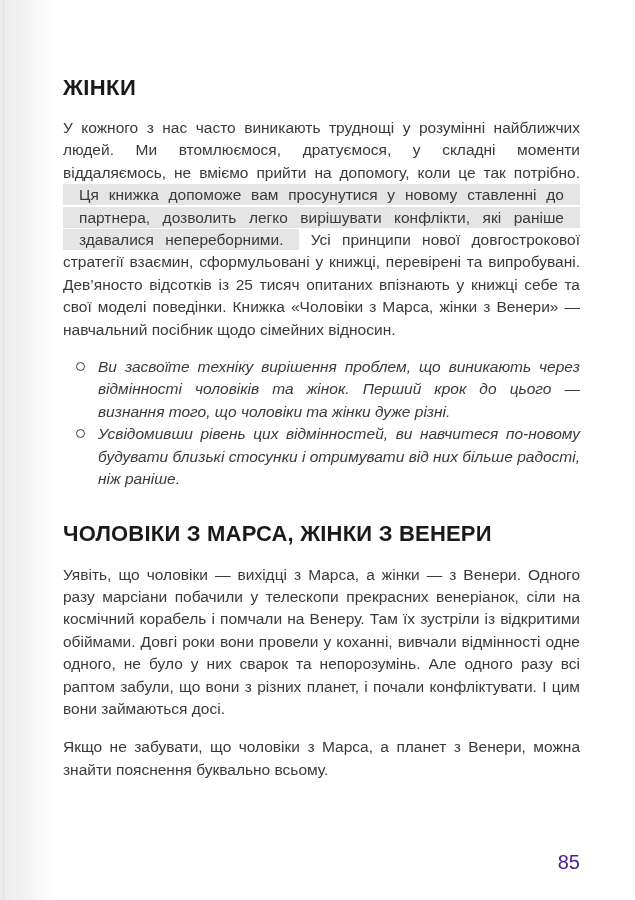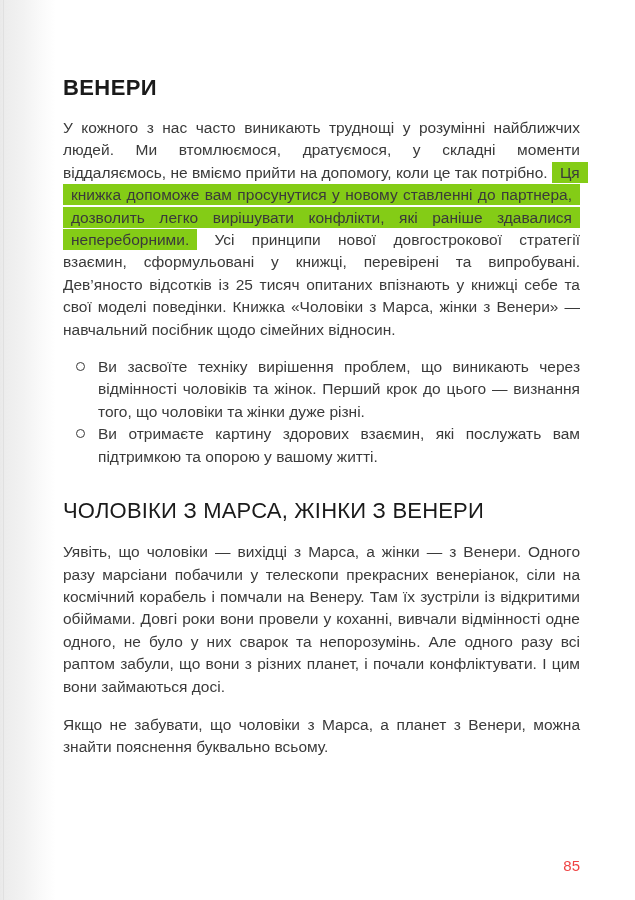--- a/index.html
+++ b/index.html
@@ -47,90 +47,91 @@
     font-size: 22px;
     line-height: 26px;
     font-weight: bold;
     letter-spacing: 0.4px;
     color: #1a1a1a;
   }
   h2.section-heading {
     margin: 30px 0 17px 0;
     font-size: 22px;
     line-height: 26px;
-    font-weight: normal;
+    font-weight: bold;
     letter-spacing: 0.2px;
     color: #1a1a1a;
   }
   p.body-text {
     margin: 0;
     font-size: 15.5px;
     line-height: 22.4px;
     text-align: justify;
     color: #3a3a3a;
   }
   p.para-gap { margin-top: 16px; }
   .highlight {
-    background-color: #84cc16;
-    padding: 2px 8px;
+    background-color: #e5e5e5;
+    padding: 2px 16px;
     box-decoration-break: clone;
     -webkit-box-decoration-break: clone;
   }
   ul.bullet-list {
     list-style: none;
     margin: 15px 0 0 0;
     padding: 0;
   }
   ul.bullet-list li {
     position: relative;
     padding-left: 35px;
     font-size: 15.5px;
     line-height: 22.4px;
     text-align: justify;
     color: #3a3a3a;
+    font-style: italic;
   }
   ul.bullet-list .bullet {
     position: absolute;
     left: 13px;
     top: 6px;
     width: 9px;
     height: 9px;
     border: 1.6px solid #3a3a3a;
     border-radius: 50%;
     box-sizing: border-box;
     background: transparent;
   }
   .page-number {
     position: absolute;
     right: 55px;
     bottom: 26px;
-    font-size: 15px;
-    color: #ef4444;
+    font-size: 20px;
+    color: #4c1d95;
   }
 </style>
 </head>
 <body>
 
 <div class="page">
   <div class="page-edge"></div>
 
   <main class="content">
 
-    <h1 class="section-heading">ВЕНЕРИ</h1>
+    <h1 class="section-heading">ЖІНКИ</h1>
 
     <p class="body-text"><span>У кожного з нас часто виникають труднощі у розумінні найближчих людей. Ми втомлюємося, дратуємося, у складні моменти віддаляємось, не вміємо прийти на допомогу, коли це так потрібно. </span><span class="highlight">Ця книжка допоможе вам просунутися у новому ставленні до партнера, дозволить легко вирішувати конфлікти, які раніше здавалися непереборними.</span><span> Усі принципи нової довгострокової стратегії взаємин, сформульовані у книжці, перевірені та випробувані. Дев’яносто відсотків із 25 тисяч опитаних впізнають у книжці себе та свої моделі поведінки. Книжка «Чоловіки з Марса, жінки з Венери» — навчальний посібник щодо сімейних відносин.</span></p>
 
     <ul class="bullet-list">
       <li>
         <span class="bullet"></span>
         <span>Ви засвоїте техніку вирішення проблем, що виникають через відмінності чоловіків та жінок. Перший крок до цього — визнання того, що чоловіки та жінки дуже різні.</span>
       </li>
       <li>
         <span class="bullet"></span>
-        <span>Ви отримаєте картину здорових взаємин, які послужать вам підтримкою та опорою у вашому житті.</span>
+        <span>Усвідомивши рівень цих відмінностей, ви навчитеся по-новому будувати близькі стосунки і отримувати від них більше радості, ніж раніше.</span>
       </li>
     </ul>
 
     <h2 class="section-heading">ЧОЛОВІКИ З МАРСА, ЖІНКИ З ВЕНЕРИ</h2>
 
     <p class="body-text">Уявіть, що чоловіки — вихідці з Марса, а жінки — з Венери. Одного разу марсіани побачили у телескопи прекрасних венеріанок, сіли на космічний корабель і помчали на Венеру. Там їх зустріли із відкритими обіймами. Довгі роки вони провели у коханні, вивчали відмінності одне одного, не було у них сварок та непорозумінь. Але одного разу всі раптом забули, що вони з різних планет, і почали конфліктувати. І цим вони займаються досі.</p>
 
     <p class="body-text para-gap">Якщо не забувати, що чоловіки з Марса, а планет з Венери, можна знайти пояснення буквально всьому.</p>
 
   </main>

